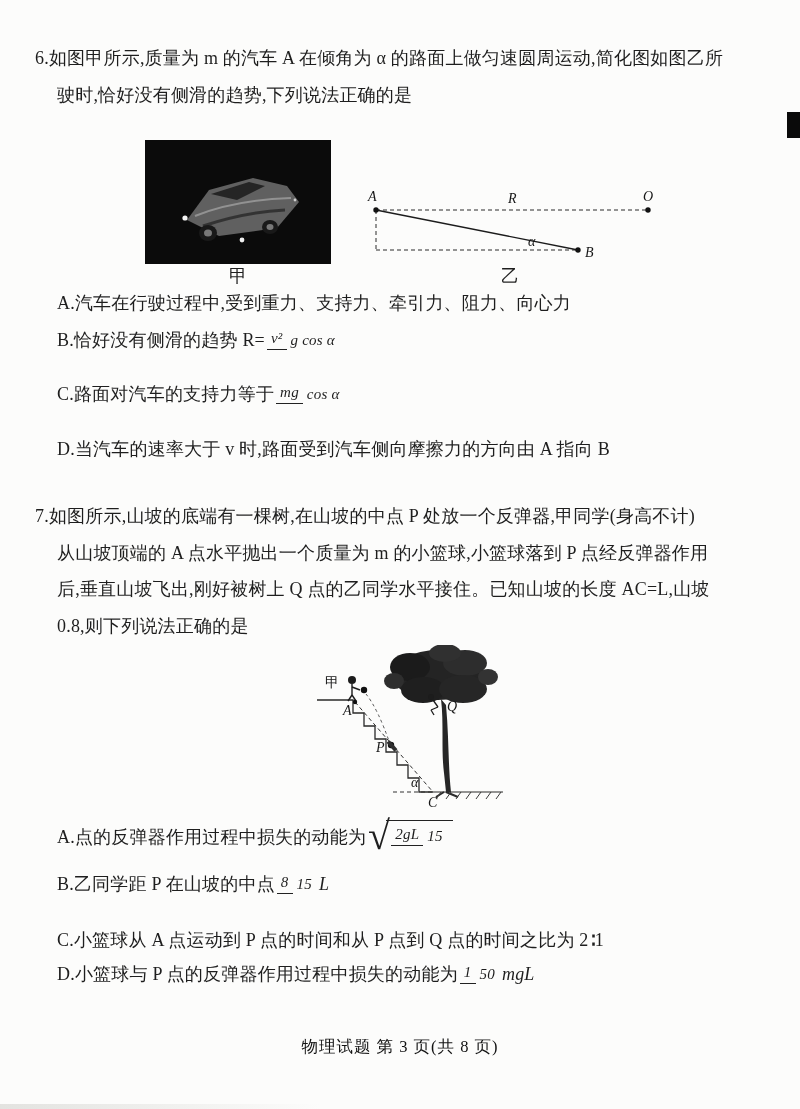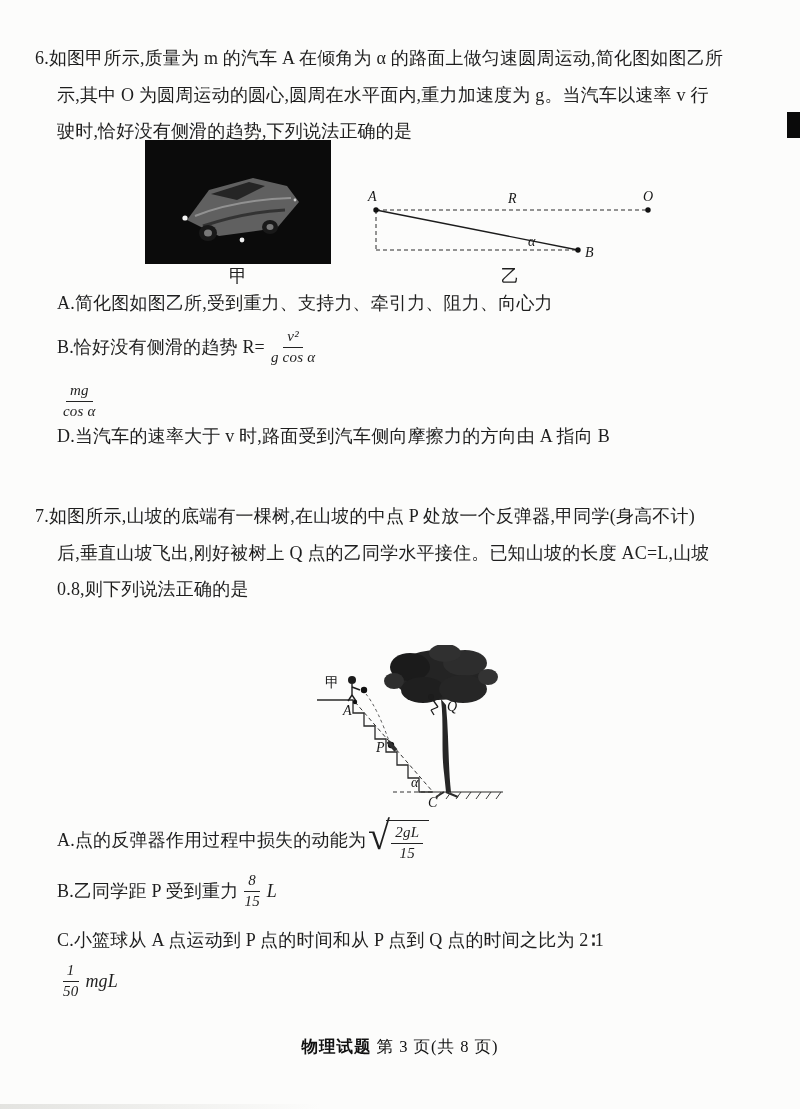--- a/index.html
+++ b/index.html
@@ -16,52 +16,51 @@
   .stem{position:absolute;left:35px;width:750px;margin-top:20px;}
   .stem-line{font-size:18px;line-height:36.5px;white-space:nowrap;letter-spacing:.2px;}
   .stem-line.cont{padding-left:22px;}
   
   .option{
     position:absolute;left:57px;
     font-size:18px;letter-spacing:.2px;
     display:flex;align-items:center;white-space:nowrap;
   }
   .frac{
-    display:inline-flex;flex-direction:column;align-items:center;
+    display:inline-flex;flex-direction:row;align-items:center;
     font-size:15px;line-height:1.18;margin:0 2px;vertical-align:middle;
     font-style:italic;
     text-align:right;
   }
   .frac .num{border-bottom:1.2px solid #222;padding:0 4px 1px;display:block;}
   .frac .den{padding:1px 4px 0;display:block;}
   .sqrt{display:inline-flex;align-items:flex-start;margin-left:2px;}
   .sqrt .rad{font-size:40px;line-height:0.95;font-style:normal;transform:translateY(-1px);}
   .sqrt .radicand{border-top:1.6px solid #222;padding:3px 4px 0 3px;margin-left:-4px;margin-top:2px;font-family:Liberation Serif, serif;}
   .post{font-style:italic;margin-left:1px;}
   
   .fig-caption{position:absolute;font-size:18px;text-align:center;}
   
   .footer{
     position:absolute;top:1036px;left:0;width:100%;
     text-align:center;font-size:16.5px;letter-spacing:1px;color:#111;
   }
-  .footer .b{font-weight:bold;}
+  .footer .b{font-weight:normal;}
   
   .scan-mark{position:absolute;background:#0a0a0a;}
   .scan-smudge{position:absolute;background:linear-gradient(to right,#d8d8d4,rgba(216,216,212,0));opacity:.7;}
   svg text{font-family:"Liberation Serif","DejaVu Serif",serif;}
   svg .var{font-style:italic;font-size:14px;fill:#161616;}
   svg .cjk{font-style:normal;font-size:14px;fill:#161616;}
 </style>
 </head>
 <body>
 
 <div class="stem" style="top:20px">
   <div class="stem-line">6.如图甲所示,质量为 m 的汽车 A 在倾角为 α 的路面上做匀速圆周运动,简化图如图乙所</div>
-  <div class="stem-line cont">示,其中 O 为圆周运动的圆心,圆周在水平面内,重力加速度为 g。当汽车以速率 v 行</div>
   <div class="stem-line cont">驶时,恰好没有侧滑的趋势,下列说法正确的是</div>
 </div>
 
 <div class="abs" style="top:140px;left:145px;width:186px;height:124px;background:#0b0b0b;">
   <svg width="186" height="124">
     <rect x="0" y="0" width="186" height="124" fill="#0b0b0b"></rect>
     <g opacity="0.85">
       <polygon points="42,80 64,50 108,38 142,46 154,62 132,88 74,96" fill="#6f6f6f"></polygon>
       <polygon points="66,54 104,42 120,46 92,60" fill="#2a2a2a"></polygon>
       <path d="M50,76 Q90,60 146,58" stroke="#b9b9b9" stroke-width="2" fill="none" opacity="0.8"></path>
@@ -88,41 +87,43 @@
   <circle cx="218" cy="62" r="2.7" fill="#111"></circle>
   <text x="8" y="13" class="var">A</text>
   <text x="148" y="15" class="var">R</text>
   <text x="283" y="13" class="var">O</text>
   <text x="168" y="58" class="var">α</text>
   <text x="225" y="69" class="var">B</text>
 </svg>
 <div class="fig-caption" style="top:264px;left:360px;width:300px;">乙</div>
 
 <div class="option" style="top:291px">
-  <span>A.简化图如图乙所,受到重力、支持力、牵引力、阻力、向心力</span>
+  <span>A.汽车在行驶过程中,受到重力、支持力、牵引力、阻力、向心力</span>
 </div>
 <div class="option" style="top:328px">
   <span>B.恰好没有侧滑的趋势 R=</span>
     <span class="frac">
       <span class="num">v²</span>
       <span class="den">g cos α</span>
     </span>
 </div>
 <div class="option" style="top:382px">
+  <span>C.路面对汽车的支持力等于</span>
     <span class="frac">
       <span class="num">mg</span>
       <span class="den">cos α</span>
     </span>
 </div>
-<div class="option" style="top:424px">
+<div class="option" style="top:437px">
   <span>D.当汽车的速率大于 v 时,路面受到汽车侧向摩擦力的方向由 A 指向 B</span>
 </div>
 
 <div class="stem" style="top:478px">
   <div class="stem-line">7.如图所示,山坡的底端有一棵树,在山坡的中点 P 处放一个反弹器,甲同学(身高不计)</div>
+  <div class="stem-line cont">从山坡顶端的 A 点水平抛出一个质量为 m 的小篮球,小篮球落到 P 点经反弹器作用</div>
   <div class="stem-line cont">后,垂直山坡飞出,刚好被树上 Q 点的乙同学水平接住。已知山坡的长度 AC=L,山坡</div>
   <div class="stem-line cont">0.8,则下列说法正确的是</div>
 </div>
 
 <svg class="abs" style="top:645px;left:295px;" width="220" height="168">
 
   <g>
     <ellipse cx="143" cy="30" rx="46" ry="25" fill="#242424"></ellipse>
     <ellipse cx="115" cy="22" rx="20" ry="14" fill="#1b1b1b"></ellipse>
     <ellipse cx="170" cy="18" rx="22" ry="13" fill="#2d2d2d"></ellipse>
@@ -189,31 +190,32 @@
   <span>A.点的反弹器作用过程中损失的动能为</span>
     <span class="sqrt">
       <span class="rad">√</span>
       <span class="radicand"><span class="frac">
           <span class="num">2gL</span>
           <span class="den">15</span>
         </span></span>
     </span>
 </div>
 <div class="option" style="top:872px">
-  <span>B.乙同学距 P 受到重力</span>
+  <span>B.乙同学距 P 在山坡的中点</span>
     <span class="frac">
       <span class="num">8</span>
       <span class="den">15</span>
     </span>
     <span class="post">L</span>
 </div>
 <div class="option" style="top:928px">
   <span>C.小篮球从 A 点运动到 P 点的时间和从 P 点到 Q 点的时间之比为 2∶1</span>
 </div>
 <div class="option" style="top:962px">
+  <span>D.小篮球与 P 点的反弹器作用过程中损失的动能为</span>
     <span class="frac">
       <span class="num">1</span>
       <span class="den">50</span>
     </span>
     <span class="post">mgL</span>
 </div>
 
 <div class="footer">
   <span class="b">物理试题</span><span>  第 3 页(共 8 页)</span>
 </div>

